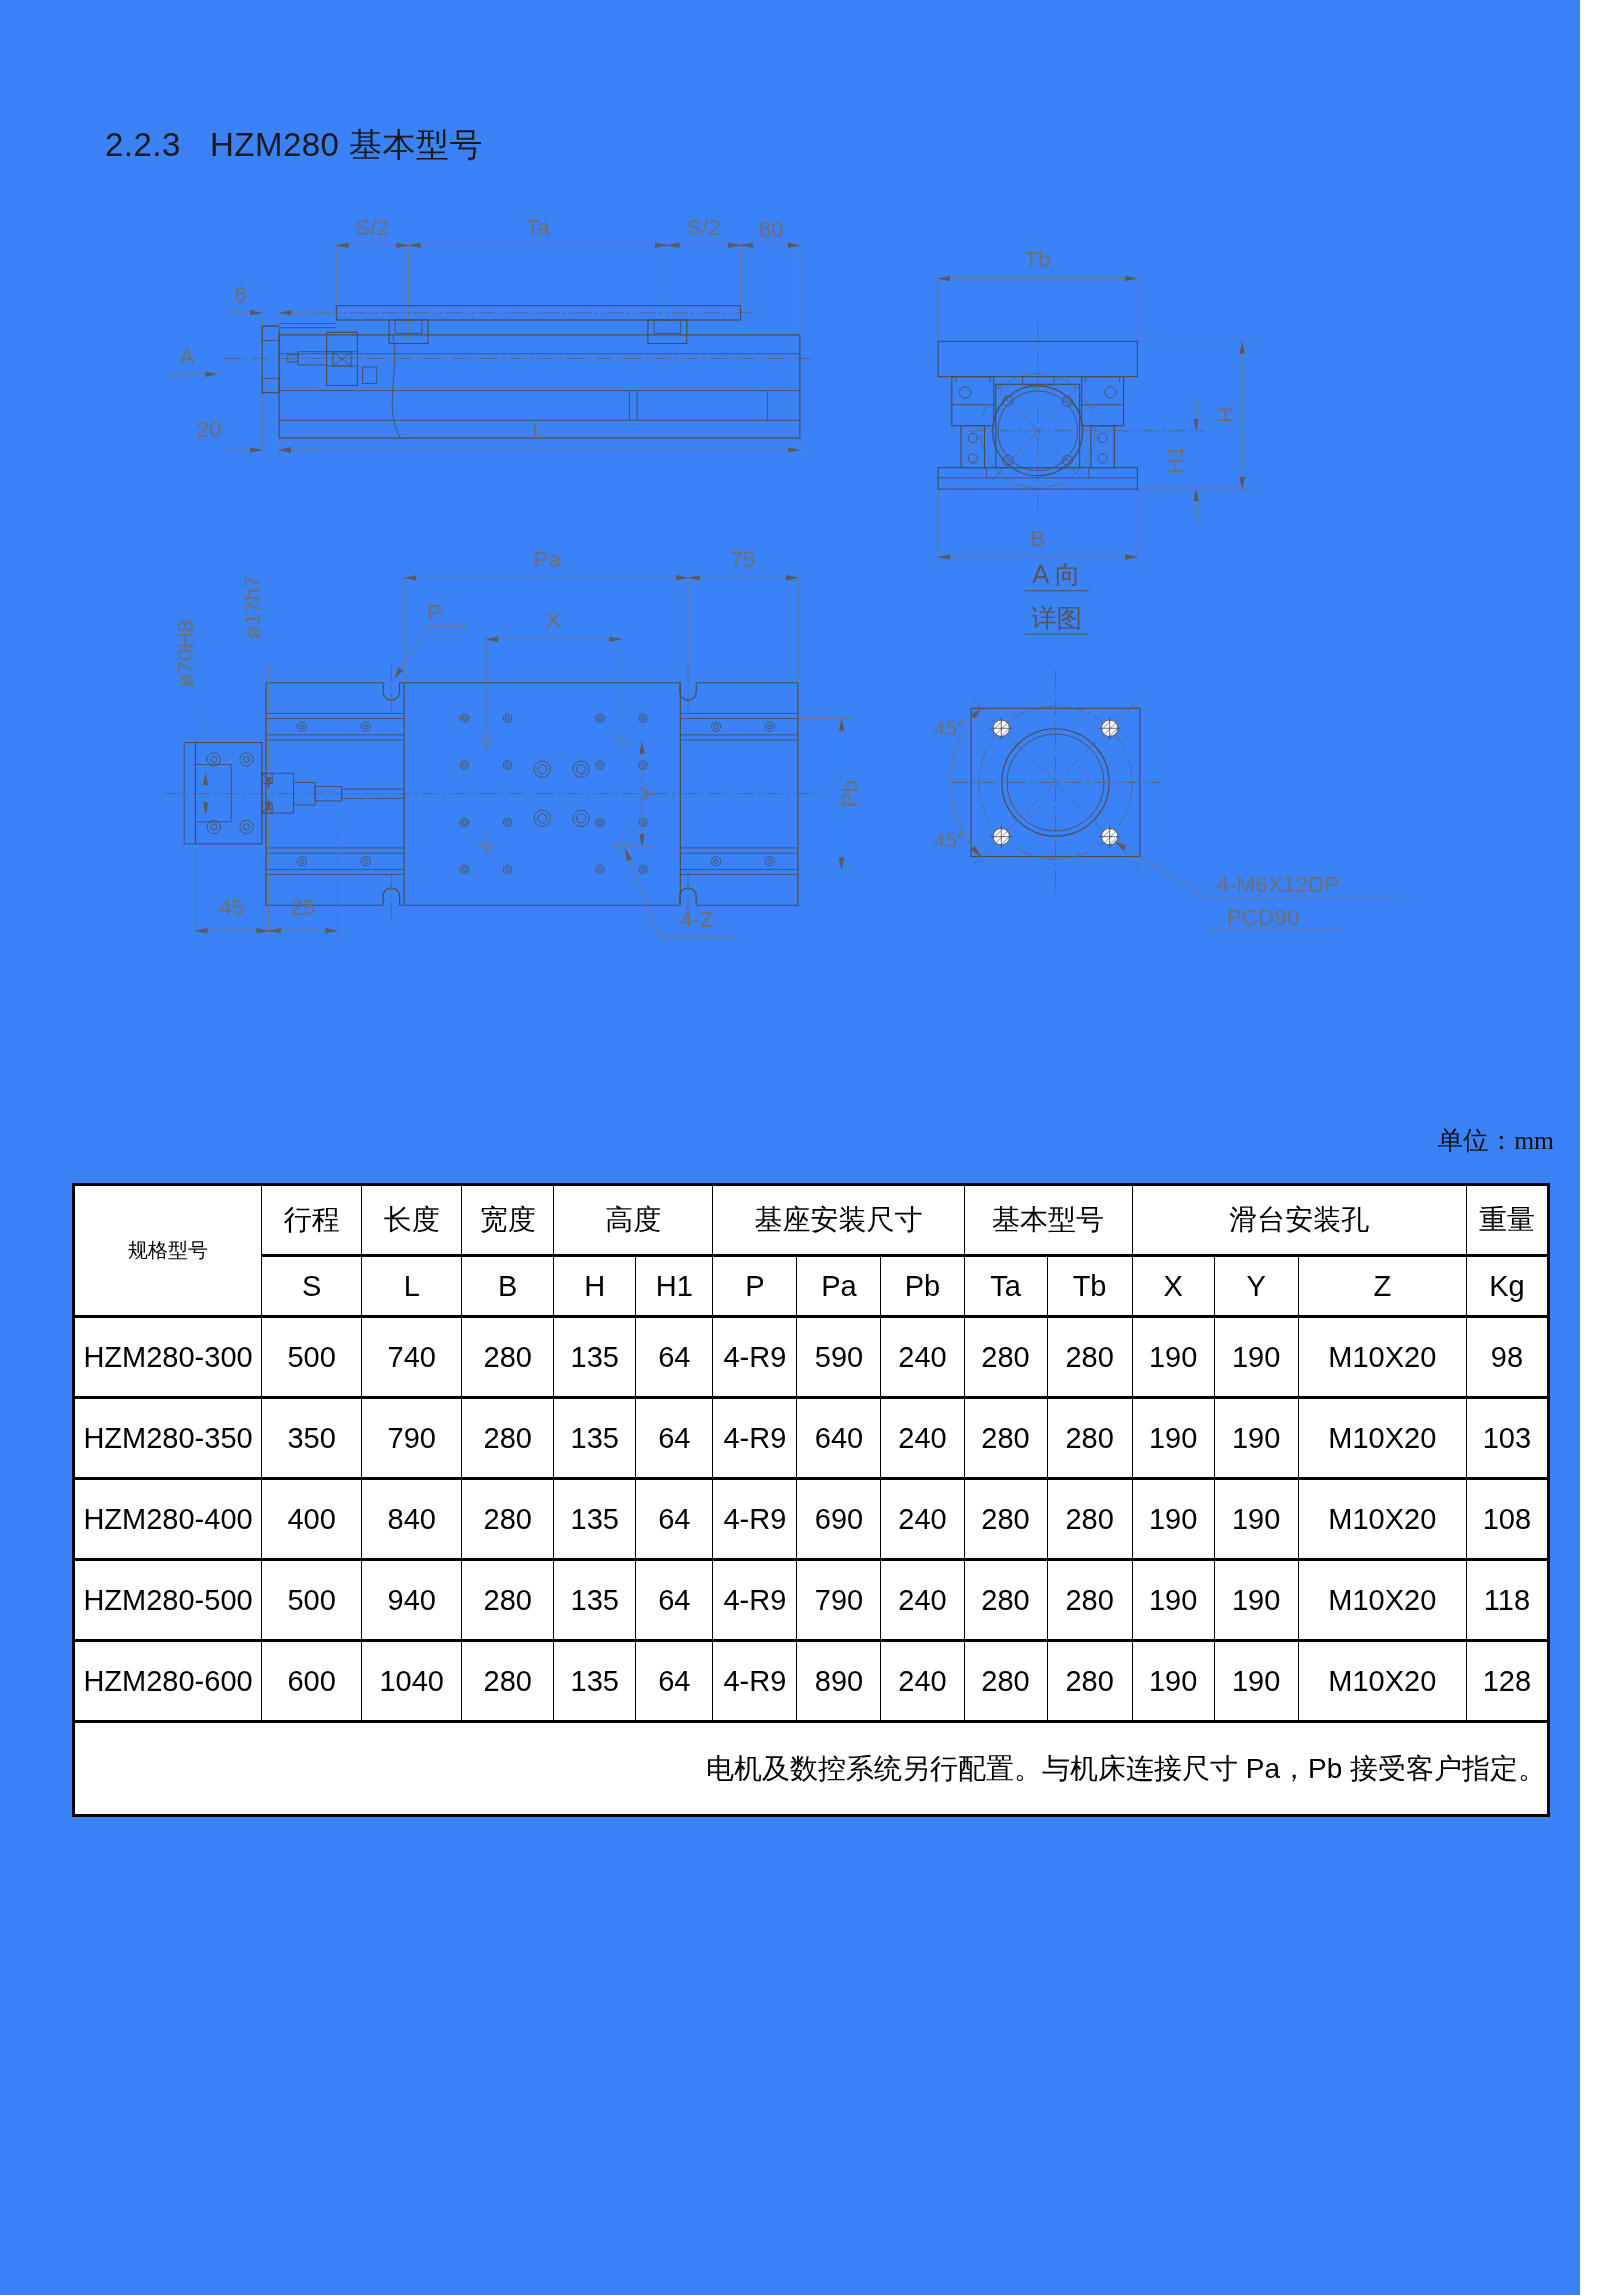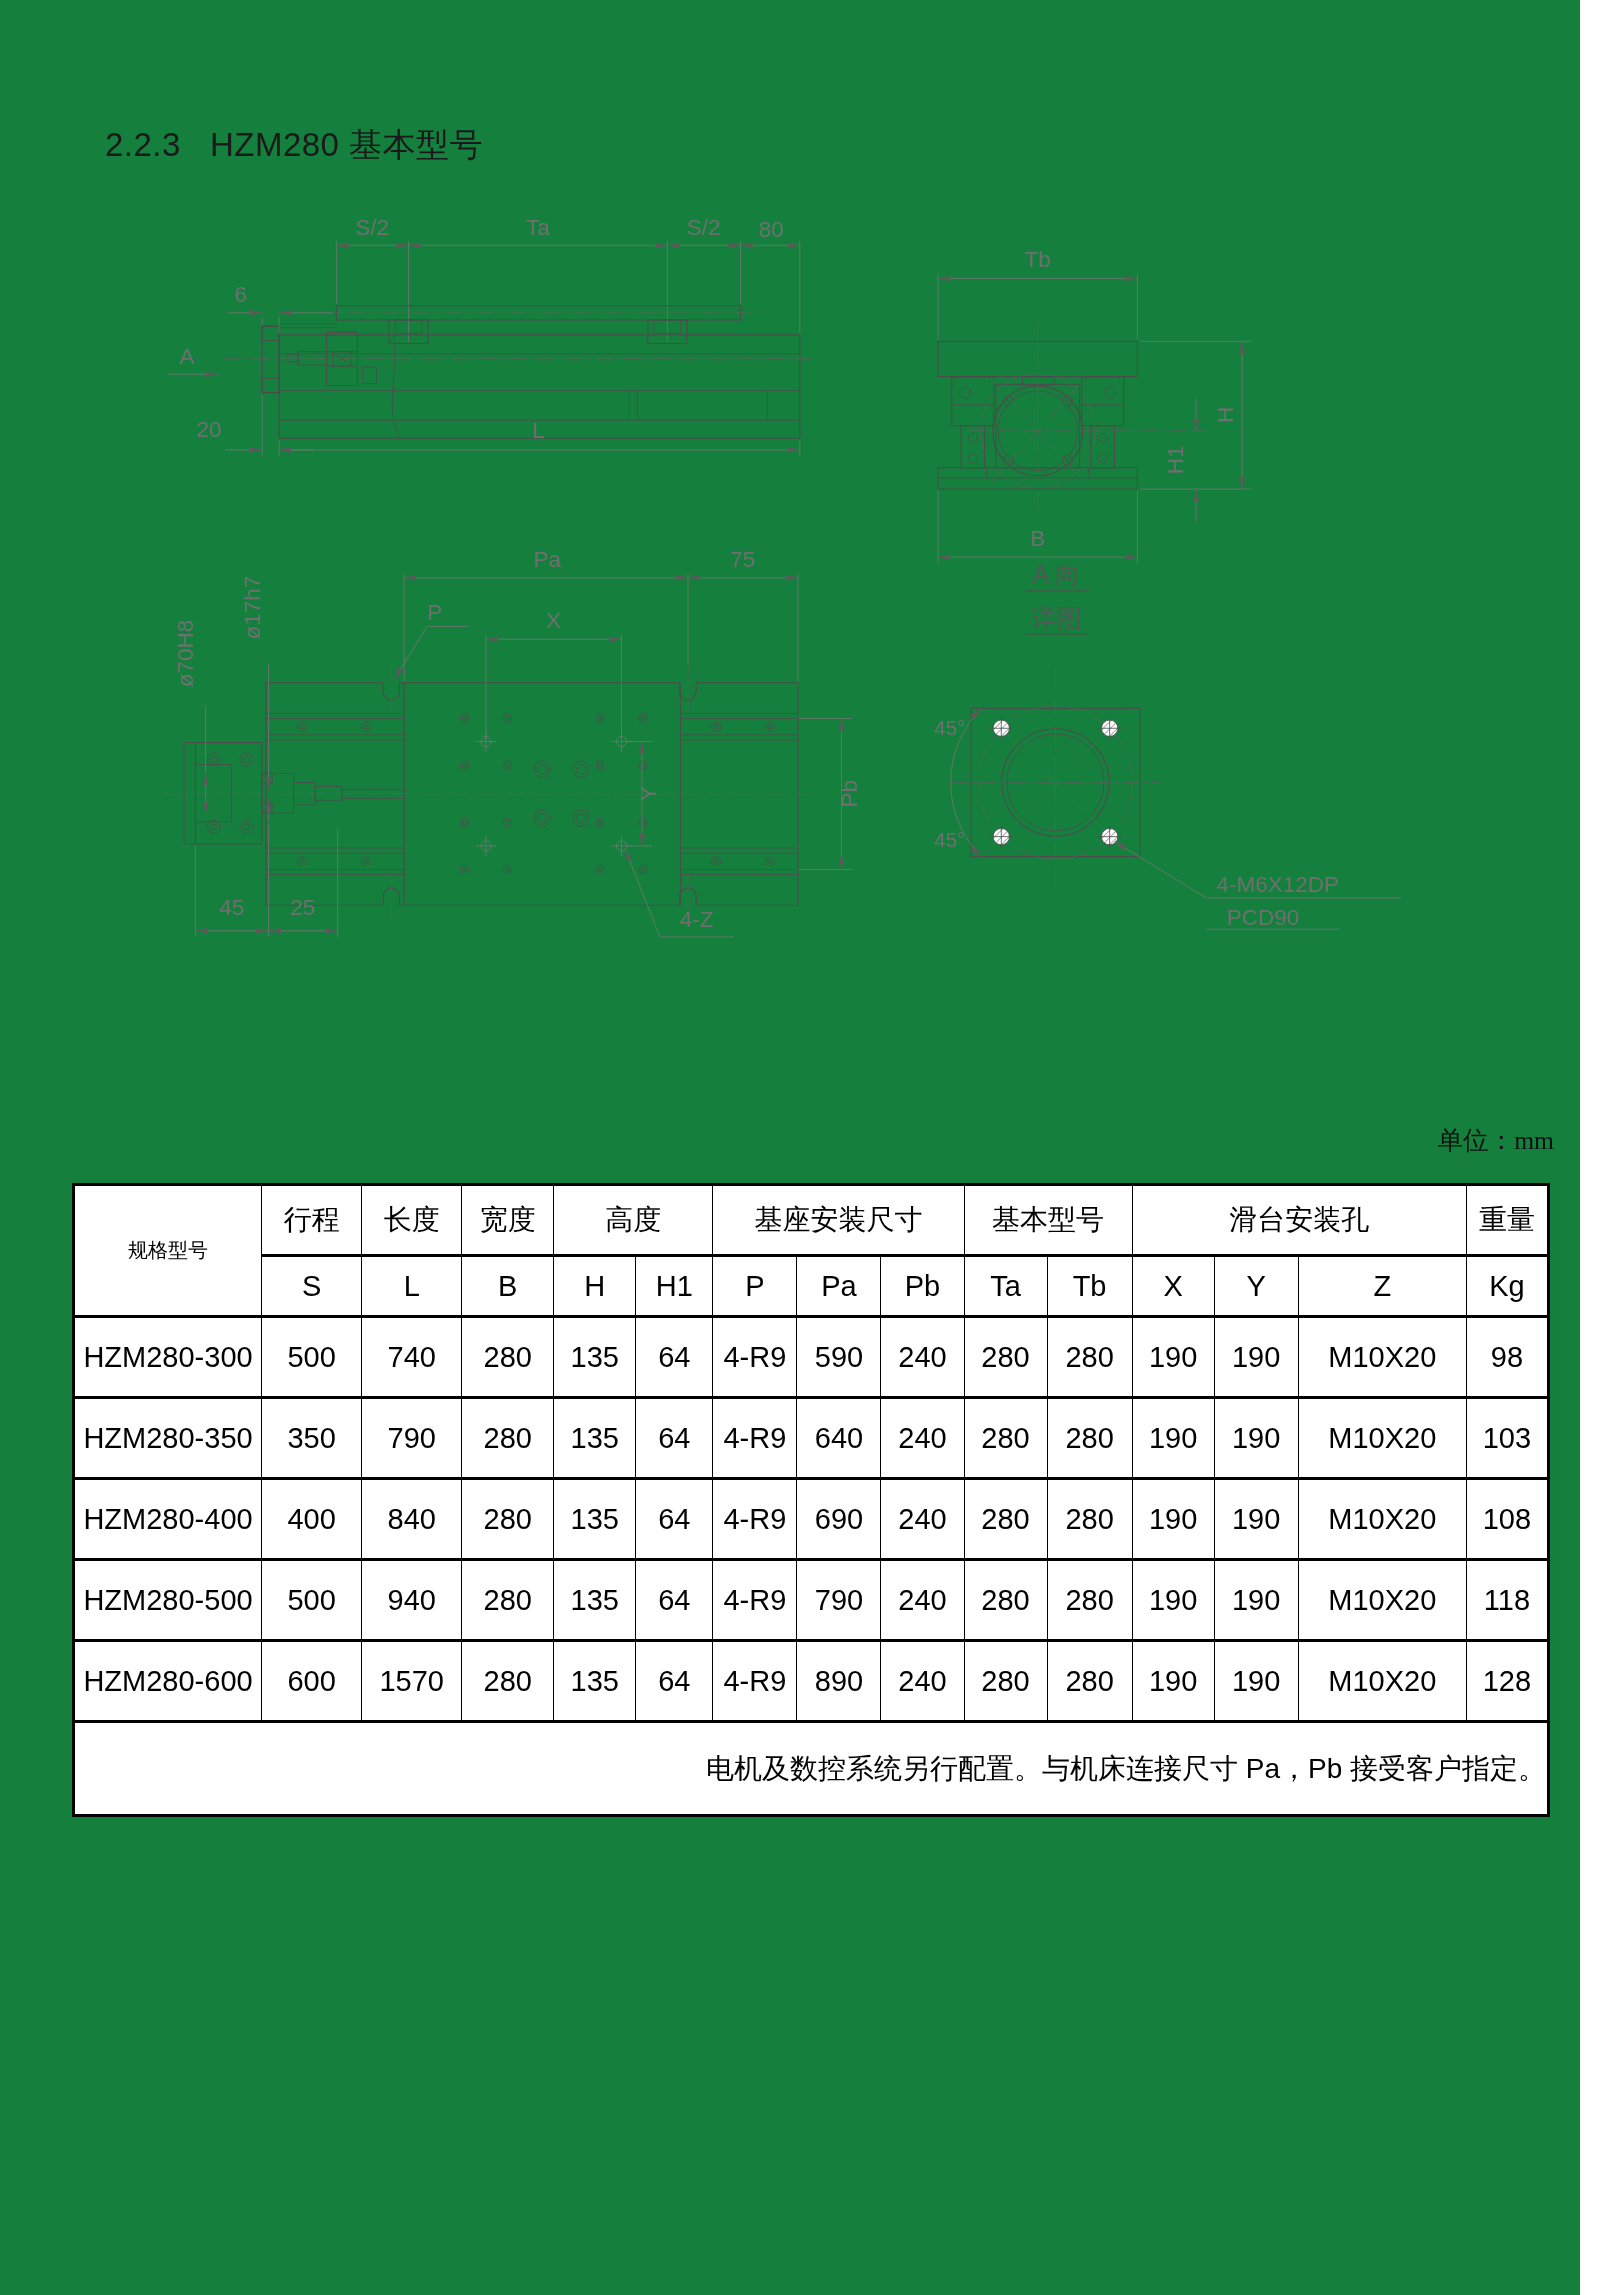--- a/index.html
+++ b/index.html
@@ -1,16 +1,16 @@
 <!DOCTYPE html>
 <html style="font-size:8.2px"><head>
 <meta charset="utf-8">
 <style>
   html,body{margin:0;padding:0;background:#ffffff;}
-  #page{position:relative;width:1580px;height:2295px;background:#15803d;overflow:hidden;
+  #page{position:relative;width:1580px;height:2295px;background:#3b82f6;overflow:hidden;
         font-family:"Liberation Sans",sans-serif;color:#000;}
   #title{position:absolute;left:105px;top:123px;font-size:33px;letter-spacing:0.5px;color:#1a1a1a;white-space:pre;}
   .drw{position:absolute;}
   
   .ol{stroke:#4c4c4c;stroke-width:2.2;fill:none;}
   .olt{stroke:#4c4c4c;stroke-width:1.6;fill:none;}
   .dl{stroke:#767676;stroke-width:1.5;fill:none;}
   .cl{stroke:#5f5f5f;stroke-width:1.4;fill:none;stroke-dasharray:34 8 6 8;}
   .ph{stroke:#5f5f5f;stroke-width:1.4;fill:none;stroke-dasharray:30 7 6 7 6 7;}
   .dt{font-family:"Liberation Sans",sans-serif;font-size:44px;fill:#6f6f6f;}
@@ -561,21 +561,21 @@
           <td>280</td>
           <td>280</td>
           <td>190</td>
           <td>190</td>
           <td>M10X20</td>
           <td>118</td>
         </tr>
         <tr>
           <td>HZM280-600</td>
           <td>600</td>
-          <td>1570</td>
+          <td>1040</td>
           <td>280</td>
           <td>135</td>
           <td>64</td>
           <td>4-R9</td>
           <td>890</td>
           <td>240</td>
           <td>280</td>
           <td>280</td>
           <td>190</td>
           <td>190</td>

